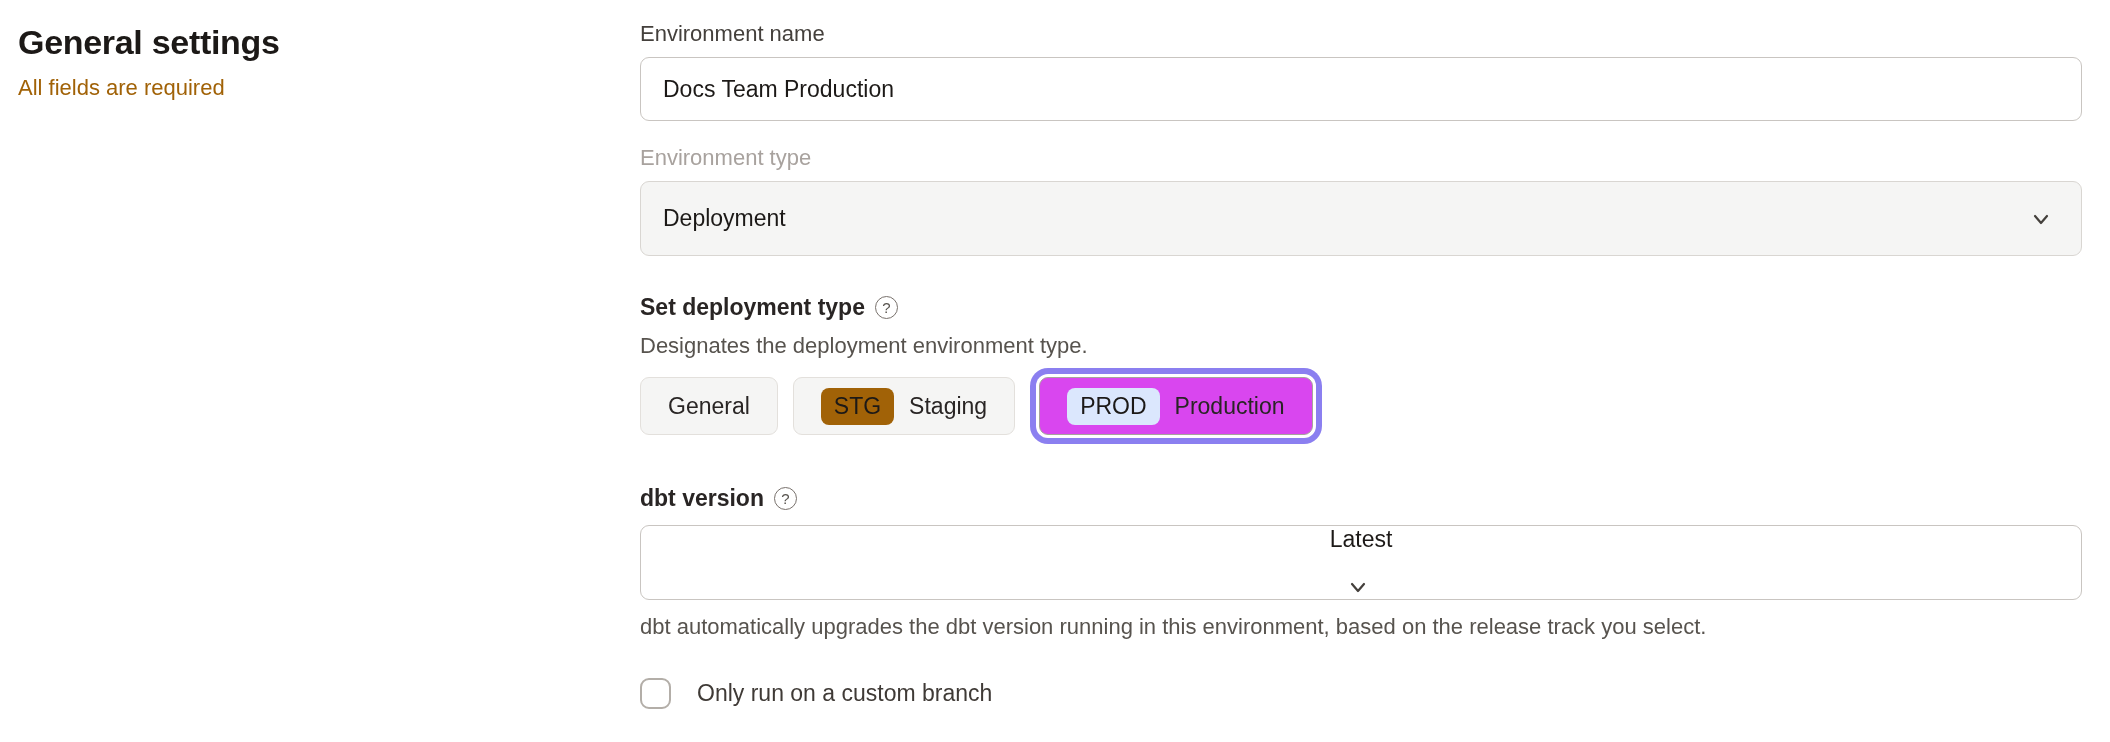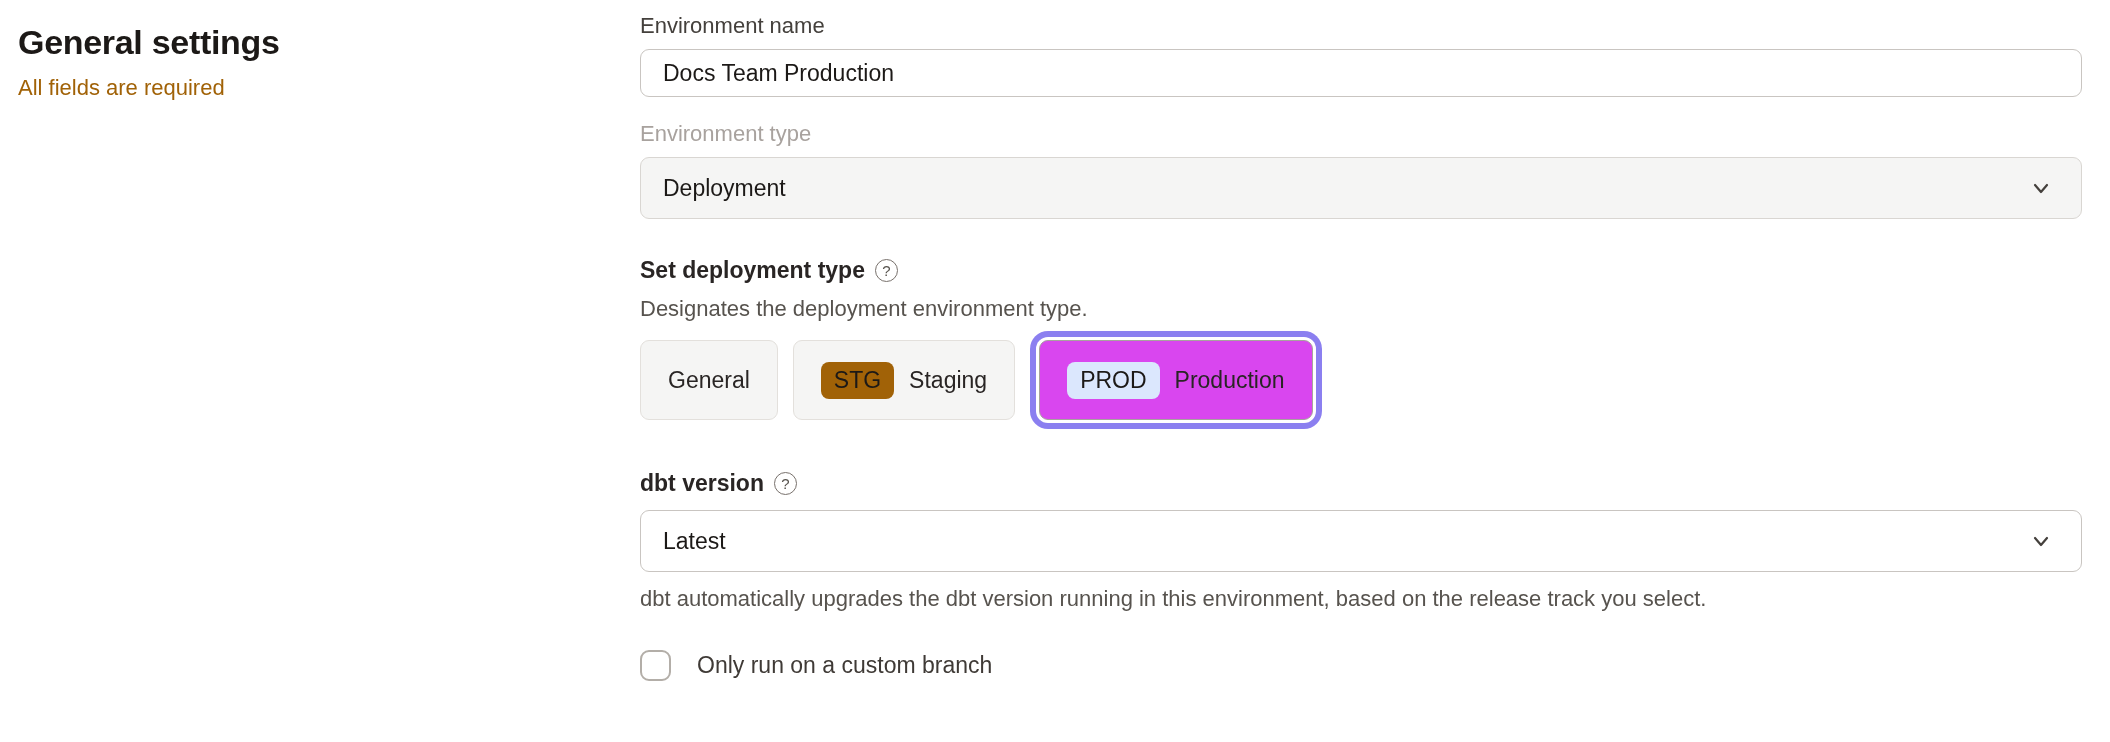--- a/index.html
+++ b/index.html
@@ -16,68 +16,68 @@
   .left-header { position: absolute; left: 18px; top: 22px; }
   .page-title {
     font-size: 34px; font-weight: 700; color: #1c1917;
     letter-spacing: -0.3px; line-height: 40px;
   }
   .page-subtitle {
     margin-top: 12px; font-size: 22px; color: #a16207; line-height: 27px;
   }
 
   
-  .form-col { position: absolute; left: 640px; top: 12px; width: 1442px; }
+  .form-col { position: absolute; left: 640px; top: 20px; width: 1442px; }
 
   .field-label {
     font-size: 22px; font-weight: 500; color: #44403c;
     line-height: 28px; margin-bottom: 9px;
   }
   .field-label.disabled { color: #a8a29e; }
   .section-label {
     font-size: 23px; font-weight: 700; color: #292524; line-height: 30px;
     display: flex; align-items: center;
   }
   .help-icon {
     display: inline-flex; align-items: center; justify-content: center;
     width: 23px; height: 23px; margin-left: 10px;
     border: 1.5px solid #78716c; border-radius: 50%;
     font-size: 15px; font-weight: 400; color: #57534e; line-height: 1;
   }
 
   .text-input {
-    width: 100%; height: 48px;
+    width: 100%; height: 64px;
     border: 1.5px solid #c9c5c1; border-radius: 9px;
     background: #ffffff;
     font-family: "Liberation Sans", sans-serif;
     font-size: 23px; color: #1c1917;
     padding: 0 22px; outline: none; display: block;
   }
 
   .select-box {
-    width: 100%; height: 62px;
+    width: 100%; height: 75px;
     border: 1.5px solid #c9c5c1; border-radius: 9px;
     background: #ffffff;
     display: flex; align-items: center; justify-content: space-between;
     padding: 0 22px; cursor: pointer;
   }
   .select-box.disabled { background: #f5f5f4; border-color: #d9d6d2; cursor: default; }
   .select-value { font-size: 23px; color: #1c1917; }
   .chevron { display: flex; align-items: center; margin-right: 6px; }
 
   .helper-text {
     margin-top: 13px; font-size: 22px; color: #57534e; line-height: 27px;
   }
 
   .gap-section { margin-top: 36px; }
   .section-desc { margin-top: 10px; font-size: 22px; color: #57534e; line-height: 27px; }
 
   .seg-row { margin-top: 18px; display: flex; align-items: center; gap: 15px; }
   .seg-btn {
-    height: 80px; padding: 0 27px;
+    height: 58px; padding: 0 27px;
     display: inline-flex; align-items: center; gap: 15px;
     background: #f5f5f4; border: 1.5px solid #e3e0dc; border-radius: 9px;
     font-size: 23px; font-weight: 500; color: #292524;
     cursor: pointer; white-space: nowrap;
   }
   .seg-btn .seg-badge {
     display: inline-flex; align-items: center;
     padding: 5px 13px; border-radius: 8px;
     font-size: 23px; font-weight: 500; color: #1c1917;
   }
@@ -136,21 +136,21 @@
     <button class="seg-btn selected">
       <span class="seg-badge badge-prod">PROD</span>
       <span>Production</span>
     </button>
   </div>
 
   <div class="section-label" style="margin-top:48px;">
     <span>dbt version</span>
     <span class="help-icon">?</span>
   </div>
-  <div class="select-box" style="margin-top:12px;">
+  <div class="select-box" style="margin-top:12px;flex-direction:column;">
     <span class="select-value">Latest</span>
     <span class="chevron">
       <svg width="24" height="24" viewBox="0 0 24 24">
           <polyline points="6,9 12,16 18,9" fill="none" stroke="#44403c" stroke-width="2.2" stroke-linecap="round" stroke-linejoin="round"></polyline>
         </svg>
     </span>
   </div>
   <div class="helper-text">dbt automatically upgrades the dbt version running in this environment, based on the release track you select.</div>
 
   <div class="check-row">

